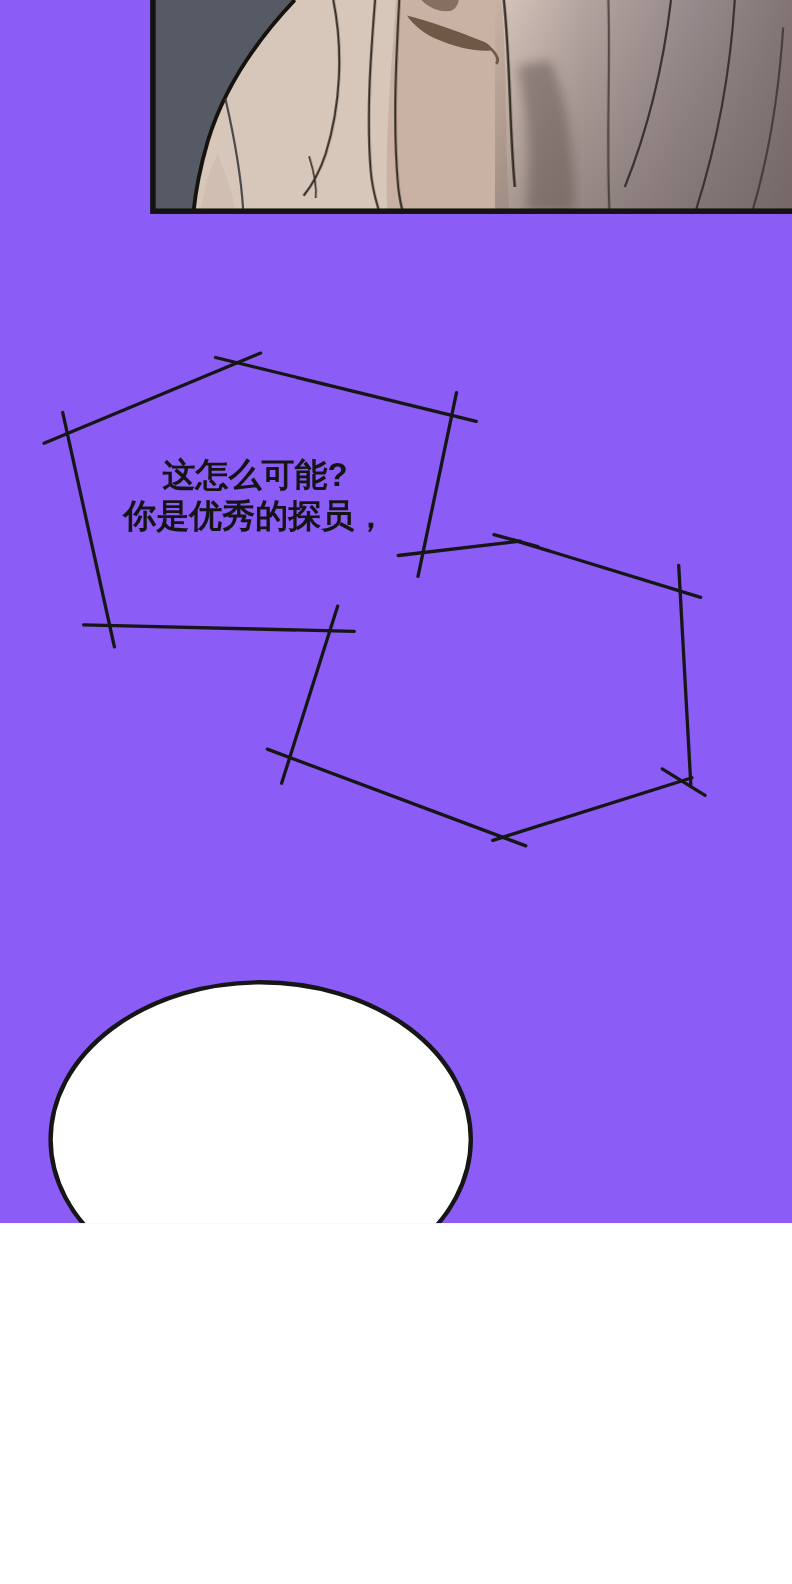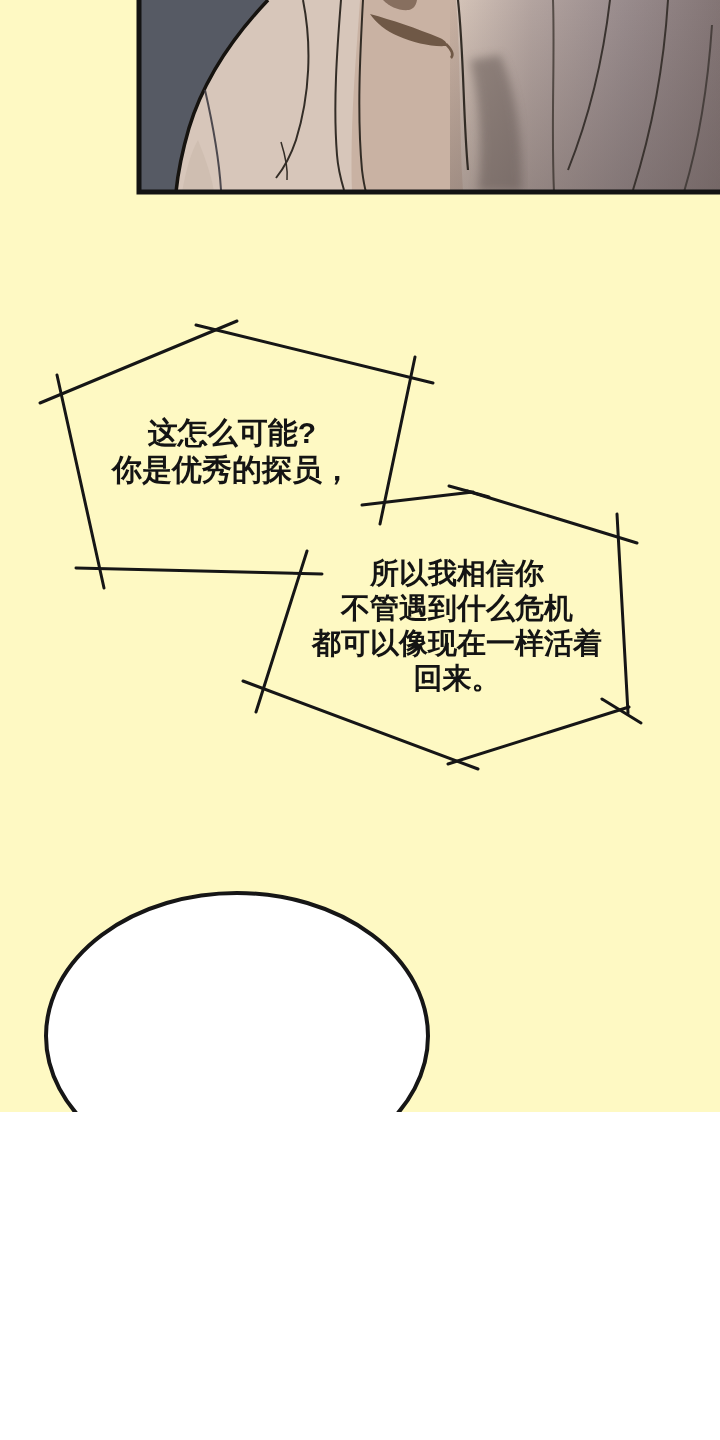--- a/index.html
+++ b/index.html
@@ -1,16 +1,16 @@
 <!DOCTYPE html>
 <html style="--ink: #161616; --top_bg_left: #565a64; --top_hair_light: #d7c6ba; --top_hair_tint: #cfbeb1; --top_skin: #c9b2a3; --top_shadow: #6f5846; --top_hair_right: #95888a; --top_hair_right_dark: #837575; --bot_base: #8d94bd; --bot_base_dark: #7a81a9; --bot_hair: #31415f; --bot_face: #e9e7f4; --bot_line: #2c3350; --bot_blush: #dfc2d0; --smoke: #ffffff;"><head>
 <meta charset="utf-8">
 <style>
   html,body{margin:0;padding:0;background:#ffffff;}
-  .page{position:relative;width:720px;height:1112px;background:#fef9c3;overflow:hidden;
+  .page{position:relative;width:720px;height:1112px;background:#8b5cf6;overflow:hidden;
         font-family:"Liberation Sans","DejaVu Sans",sans-serif;}
   svg{position:absolute;left:0;top:0;z-index:1;}
   .bubble-text{position:absolute;z-index:2;text-align:center;font-weight:700;
                color:#141414;white-space:pre-line;letter-spacing:0px;}
   .bt1{left:72px;top:414px;width:320px;font-size:30px;line-height:37px;}
   .bt2{left:292px;top:556px;width:330px;font-size:29px;line-height:35px;}
   .bt3{left:60px;top:990px;width:330px;font-size:28px;line-height:36px;}
 </style>
 </head>
 <body>
@@ -195,18 +195,14 @@
 
   <g stroke="#161616" stroke-width="3" stroke-linecap="round">
     <line x1="513" y1="1442" x2="597" y2="1392"></line>
     <line x1="549" y1="1393" x2="596" y2="1396"></line>
     <line x1="566" y1="1398" x2="626" y2="1442"></line>
   </g>
 </svg>
 
 <div class="bubble-text bt1">这怎么可能?
 你是优秀的探员，</div>
-<div class="bubble-text bt2">所以我相信你
-不管遇到什么危机
-都可以像现在一样活着
-回来。</div>
 
 </div>
 
 </body></html>

